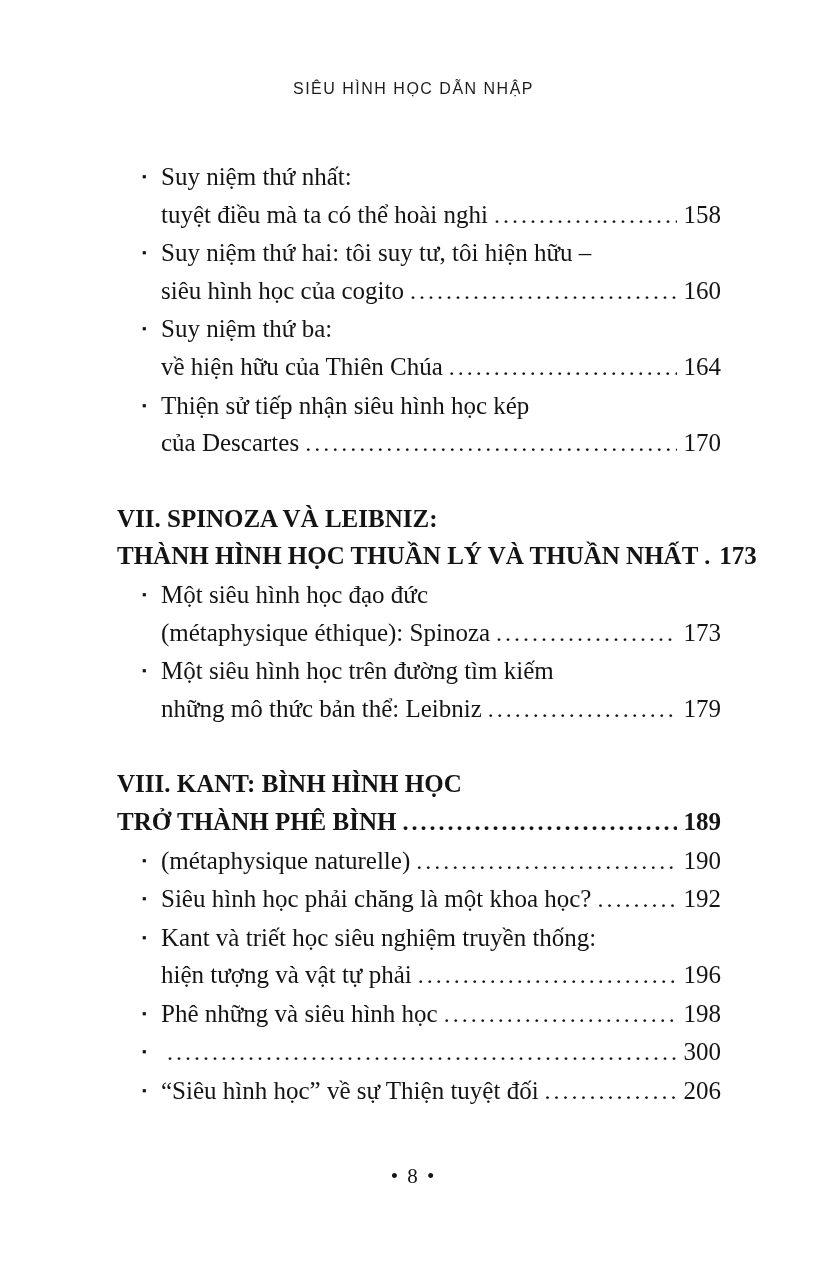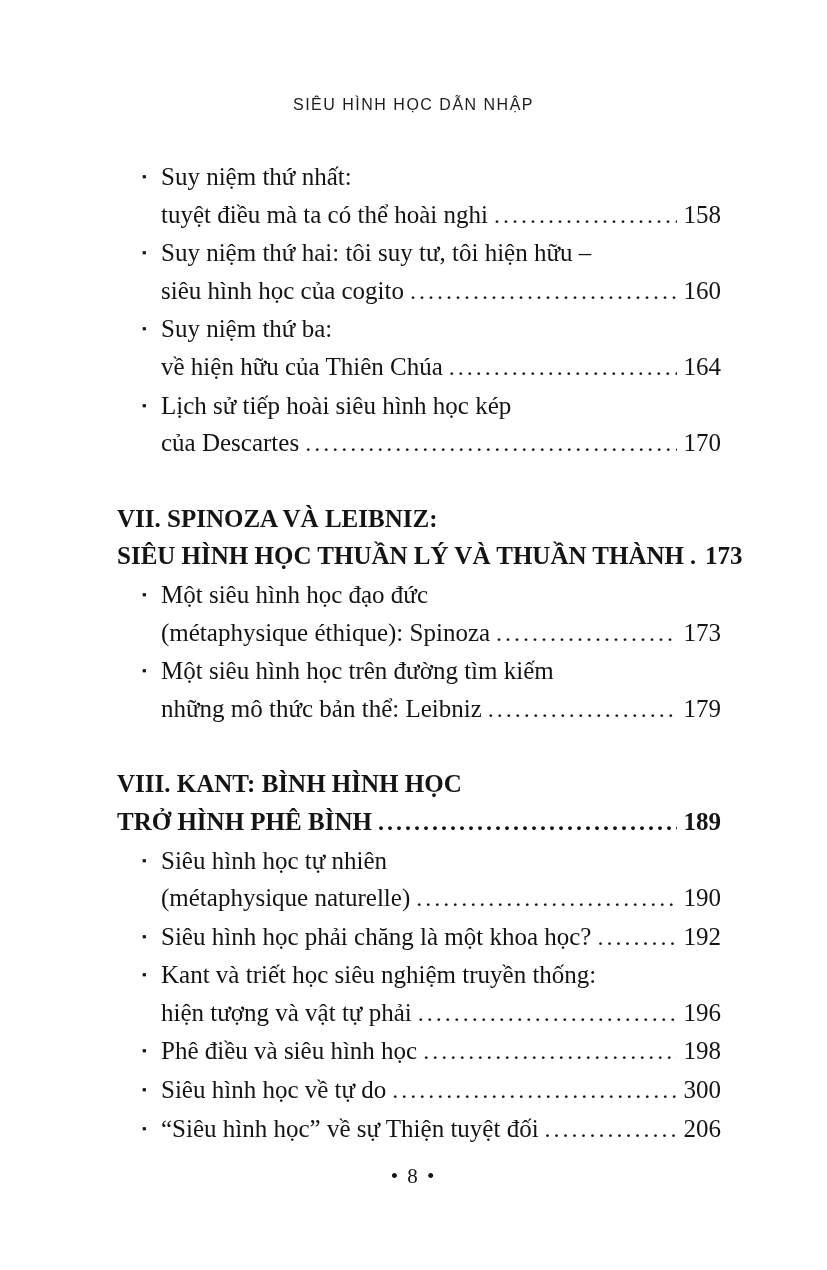--- a/index.html
+++ b/index.html
@@ -14,21 +14,21 @@
     overflow: hidden;
   }
   .page-header {
     position: absolute;
     top: 80px;
     left: 0;
     right: 0;
     text-align: center;
   }
   .book-title {
-    margin: 16px;
+    margin: 0;
     font-family: "Liberation Sans", sans-serif;
     font-size: 16px;
     font-weight: normal;
     letter-spacing: 1.5px;
     color: #1c1c1c;
   }
   .toc {
     position: absolute;
     top: 158px;
     left: 117px;
@@ -114,32 +114,32 @@
         <span class="bullet">▪</span>
         <span class="text">Suy niệm thứ ba:</span>
       </div>
       <div class="row cont">
         <span class="text">về hiện hữu của Thiên Chúa</span>
         <span class="dots"></span>
         <span class="pagenum">164</span>
       </div>
       <div class="row item">
         <span class="bullet">▪</span>
-        <span class="text">Lịch sử tiếp hoài siêu hình học kép</span>
+        <span class="text">Thiện sử tiếp nhận siêu hình học kép</span>
       </div>
       <div class="row cont">
         <span class="text">của Descartes</span>
         <span class="dots"></span>
         <span class="pagenum">170</span>
       </div>
       <div class="row section gap">
         <span class="text">VII. SPINOZA VÀ LEIBNIZ:</span>
       </div>
       <div class="row section">
-        <span class="text">SIÊU HÌNH HỌC THUẦN LÝ VÀ THUẦN THÀNH</span>
+        <span class="text">THÀNH HÌNH HỌC THUẦN LÝ VÀ THUẦN NHẤT</span>
         <span class="dots"></span>
         <span class="pagenum">173</span>
       </div>
       <div class="row item">
         <span class="bullet">▪</span>
         <span class="text">Một siêu hình học đạo đức</span>
       </div>
       <div class="row cont">
         <span class="text">(métaphysique éthique): Spinoza</span>
         <span class="dots"></span>
@@ -151,27 +151,26 @@
       </div>
       <div class="row cont">
         <span class="text">những mô thức bản thể: Leibniz</span>
         <span class="dots"></span>
         <span class="pagenum">179</span>
       </div>
       <div class="row section gap">
         <span class="text">VIII. KANT: BÌNH HÌNH HỌC</span>
       </div>
       <div class="row section">
-        <span class="text">TRỞ HÌNH PHÊ BÌNH</span>
+        <span class="text">TRỞ THÀNH PHÊ BÌNH</span>
         <span class="dots"></span>
         <span class="pagenum">189</span>
       </div>
       <div class="row item">
         <span class="bullet">▪</span>
-        <span class="text">Siêu hình học tự nhiên</span>
       </div>
       <div class="row cont">
         <span class="text">(métaphysique naturelle)</span>
         <span class="dots"></span>
         <span class="pagenum">190</span>
       </div>
       <div class="row item">
         <span class="bullet">▪</span>
         <span class="text">Siêu hình học phải chăng là một khoa học?</span>
         <span class="dots"></span>
@@ -181,27 +180,26 @@
         <span class="bullet">▪</span>
         <span class="text">Kant và triết học siêu nghiệm truyền thống:</span>
       </div>
       <div class="row cont">
         <span class="text">hiện tượng và vật tự phải</span>
         <span class="dots"></span>
         <span class="pagenum">196</span>
       </div>
       <div class="row item">
         <span class="bullet">▪</span>
-        <span class="text">Phê điều và siêu hình học</span>
+        <span class="text">Phê những và siêu hình học</span>
         <span class="dots"></span>
         <span class="pagenum">198</span>
       </div>
       <div class="row item">
         <span class="bullet">▪</span>
-        <span class="text">Siêu hình học về tự do</span>
         <span class="dots"></span>
         <span class="pagenum">300</span>
       </div>
       <div class="row item">
         <span class="bullet">▪</span>
         <span class="text">“Siêu hình học” về sự Thiện tuyệt đối</span>
         <span class="dots"></span>
         <span class="pagenum">206</span>
       </div>
     </main>

